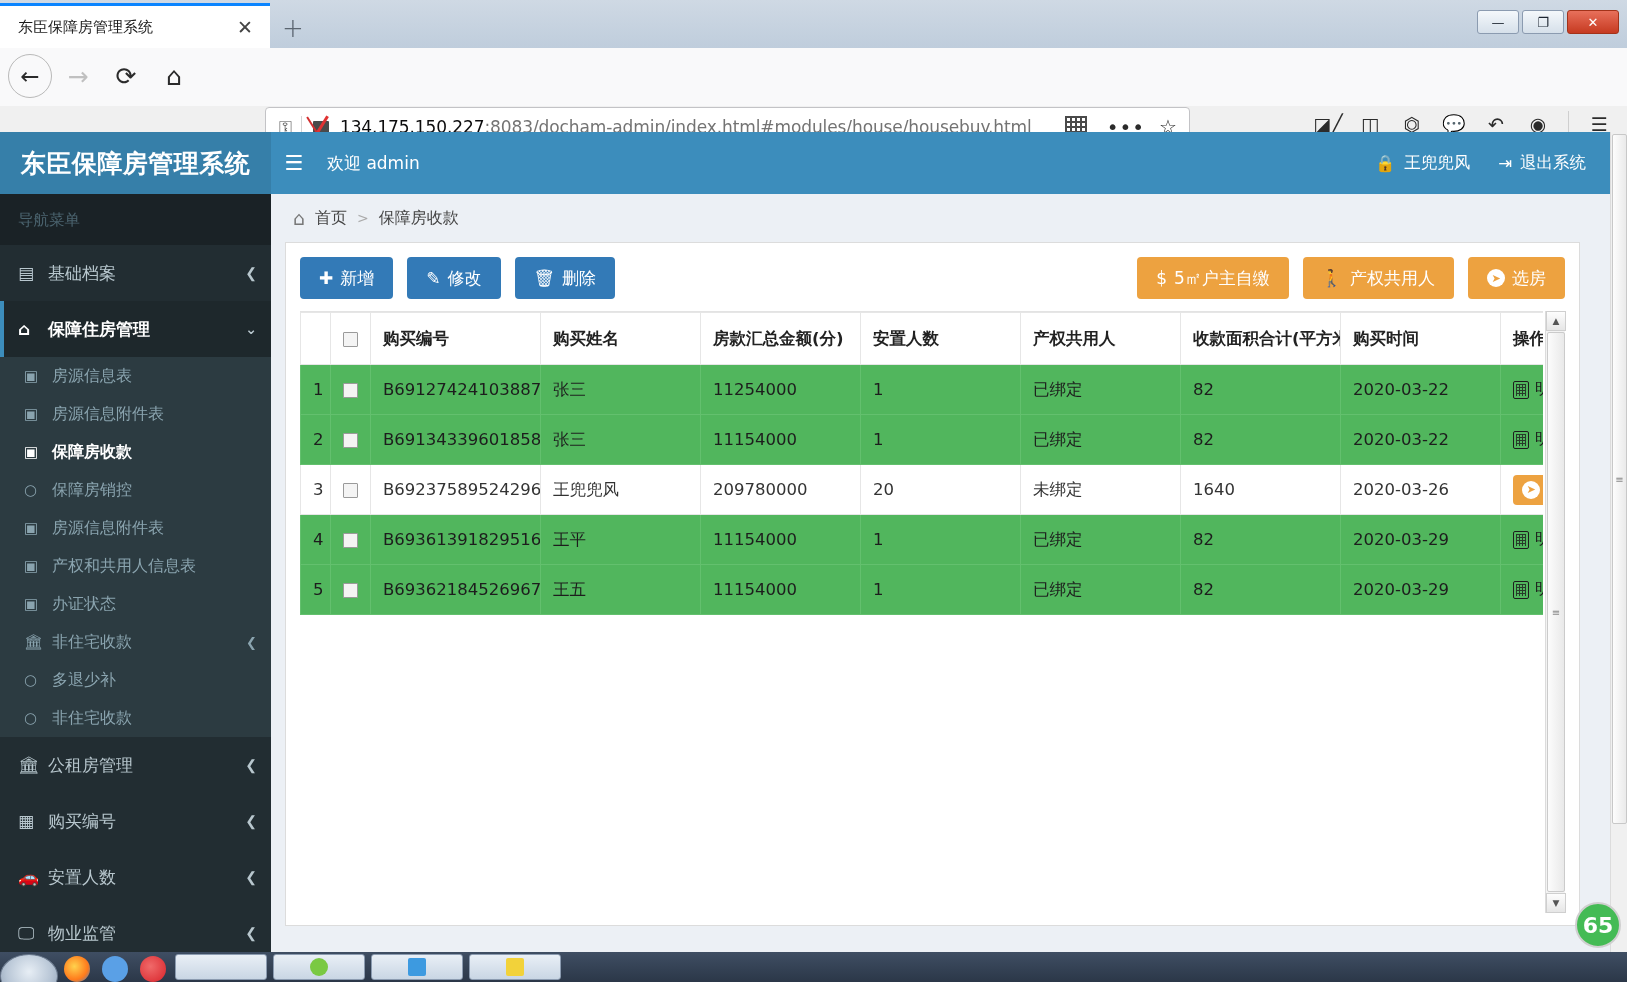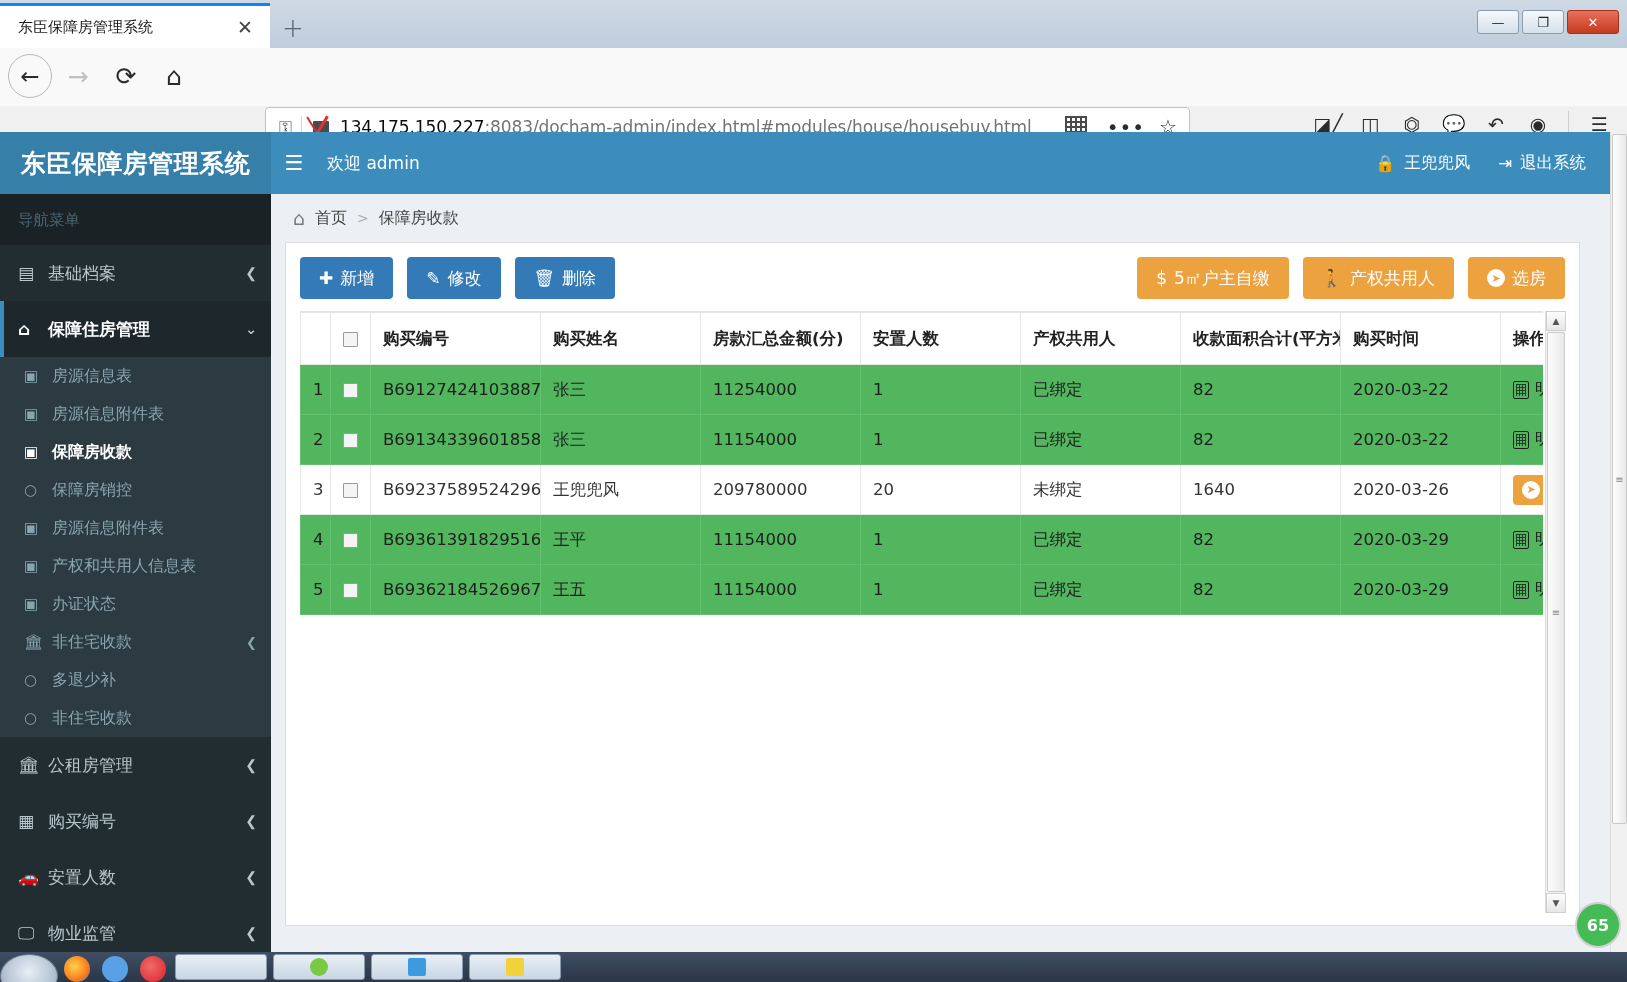--- a/index.html
+++ b/index.html
@@ -285,21 +285,21 @@
     position: absolute; left: 1px; top: 2px; width: 15px; height: 690px;
     background: linear-gradient(to right, #fdfdfd, #eaeaea);
     border: 1px solid #c8c8c8; border-radius: 2px;
     display: flex; align-items: center; justify-content: center; cursor: pointer;
   }
 
   
   .float-badge {
     position: absolute; right: 6px; bottom: 34px; width: 46px; height: 46px;
     border-radius: 50%; background: #44bb55; border: 2px solid #cfcfcf;
-    color: #fff; font-size: 16px; font-weight: bold;
+    color: #fff; font-size: 22px; font-weight: bold;
     display: flex; align-items: center; justify-content: center; cursor: pointer;
     z-index: 30;
   }
 
   
   .taskbar {
     position: absolute; left: 0; bottom: 0; width: 1627px; height: 30px;
     background: linear-gradient(to bottom, #3f4e63 0%, #2b3748 100%);
     display: flex; align-items: flex-start; z-index: 40; overflow: hidden;
   }

